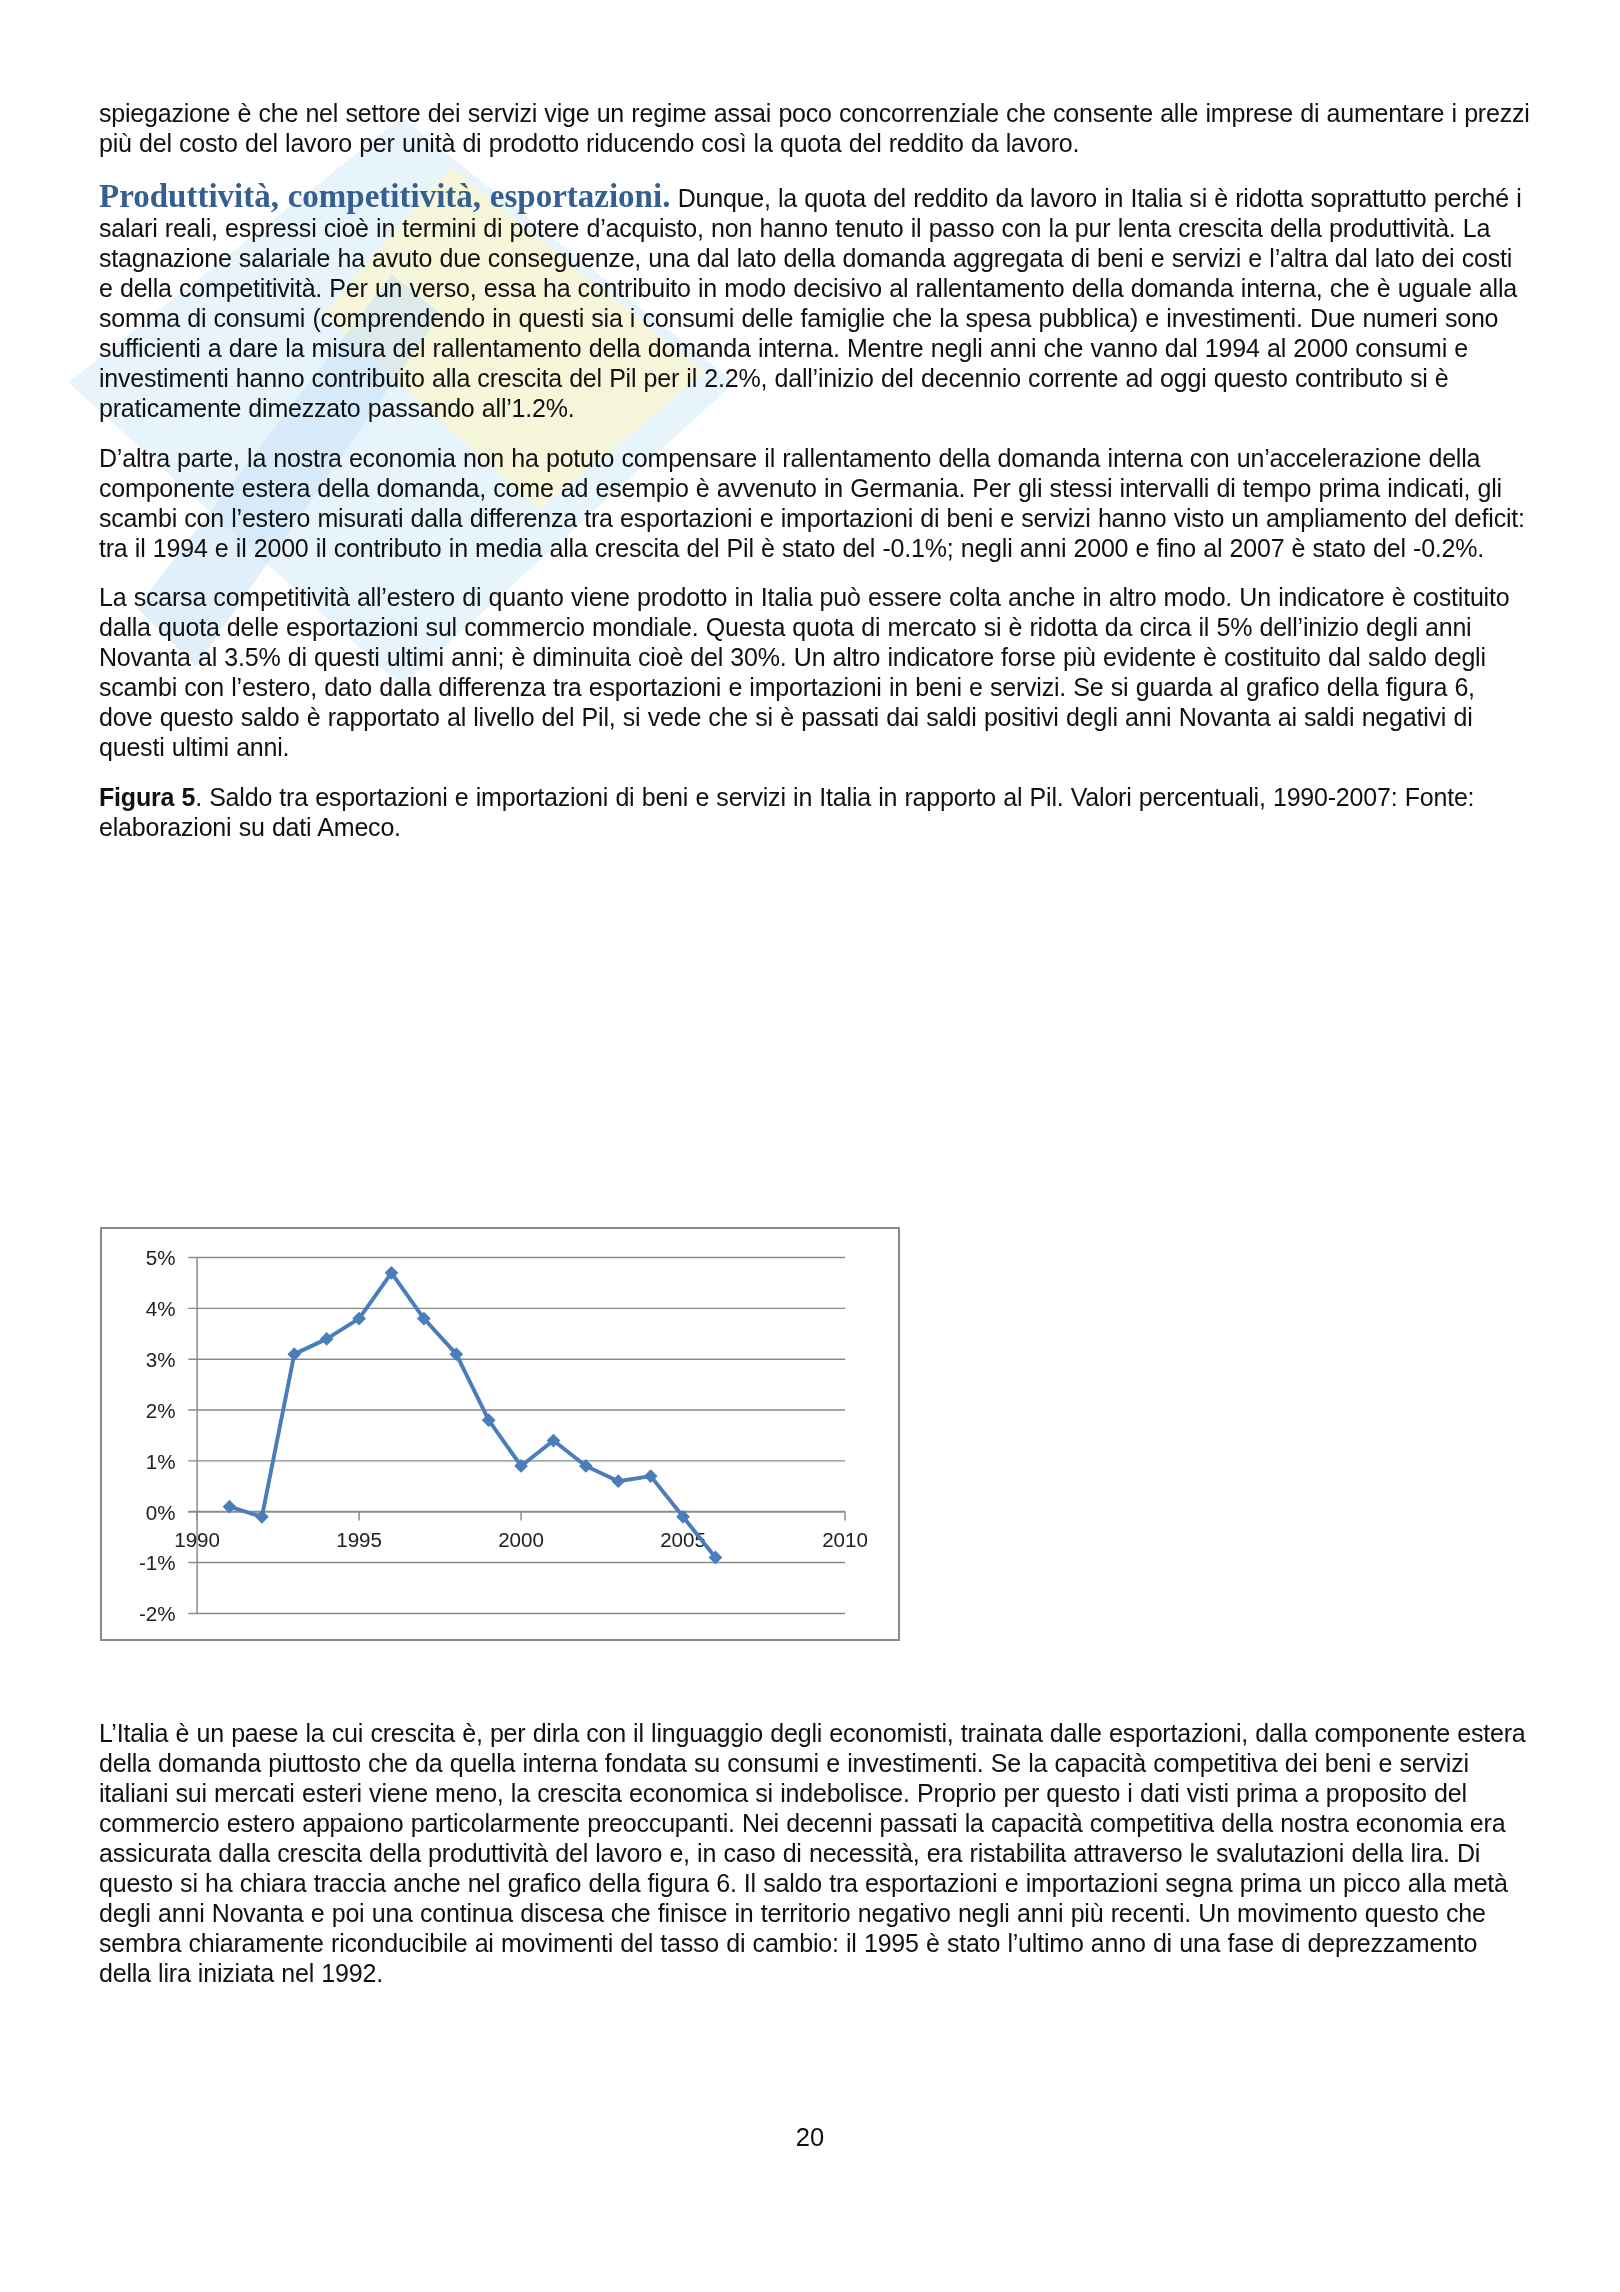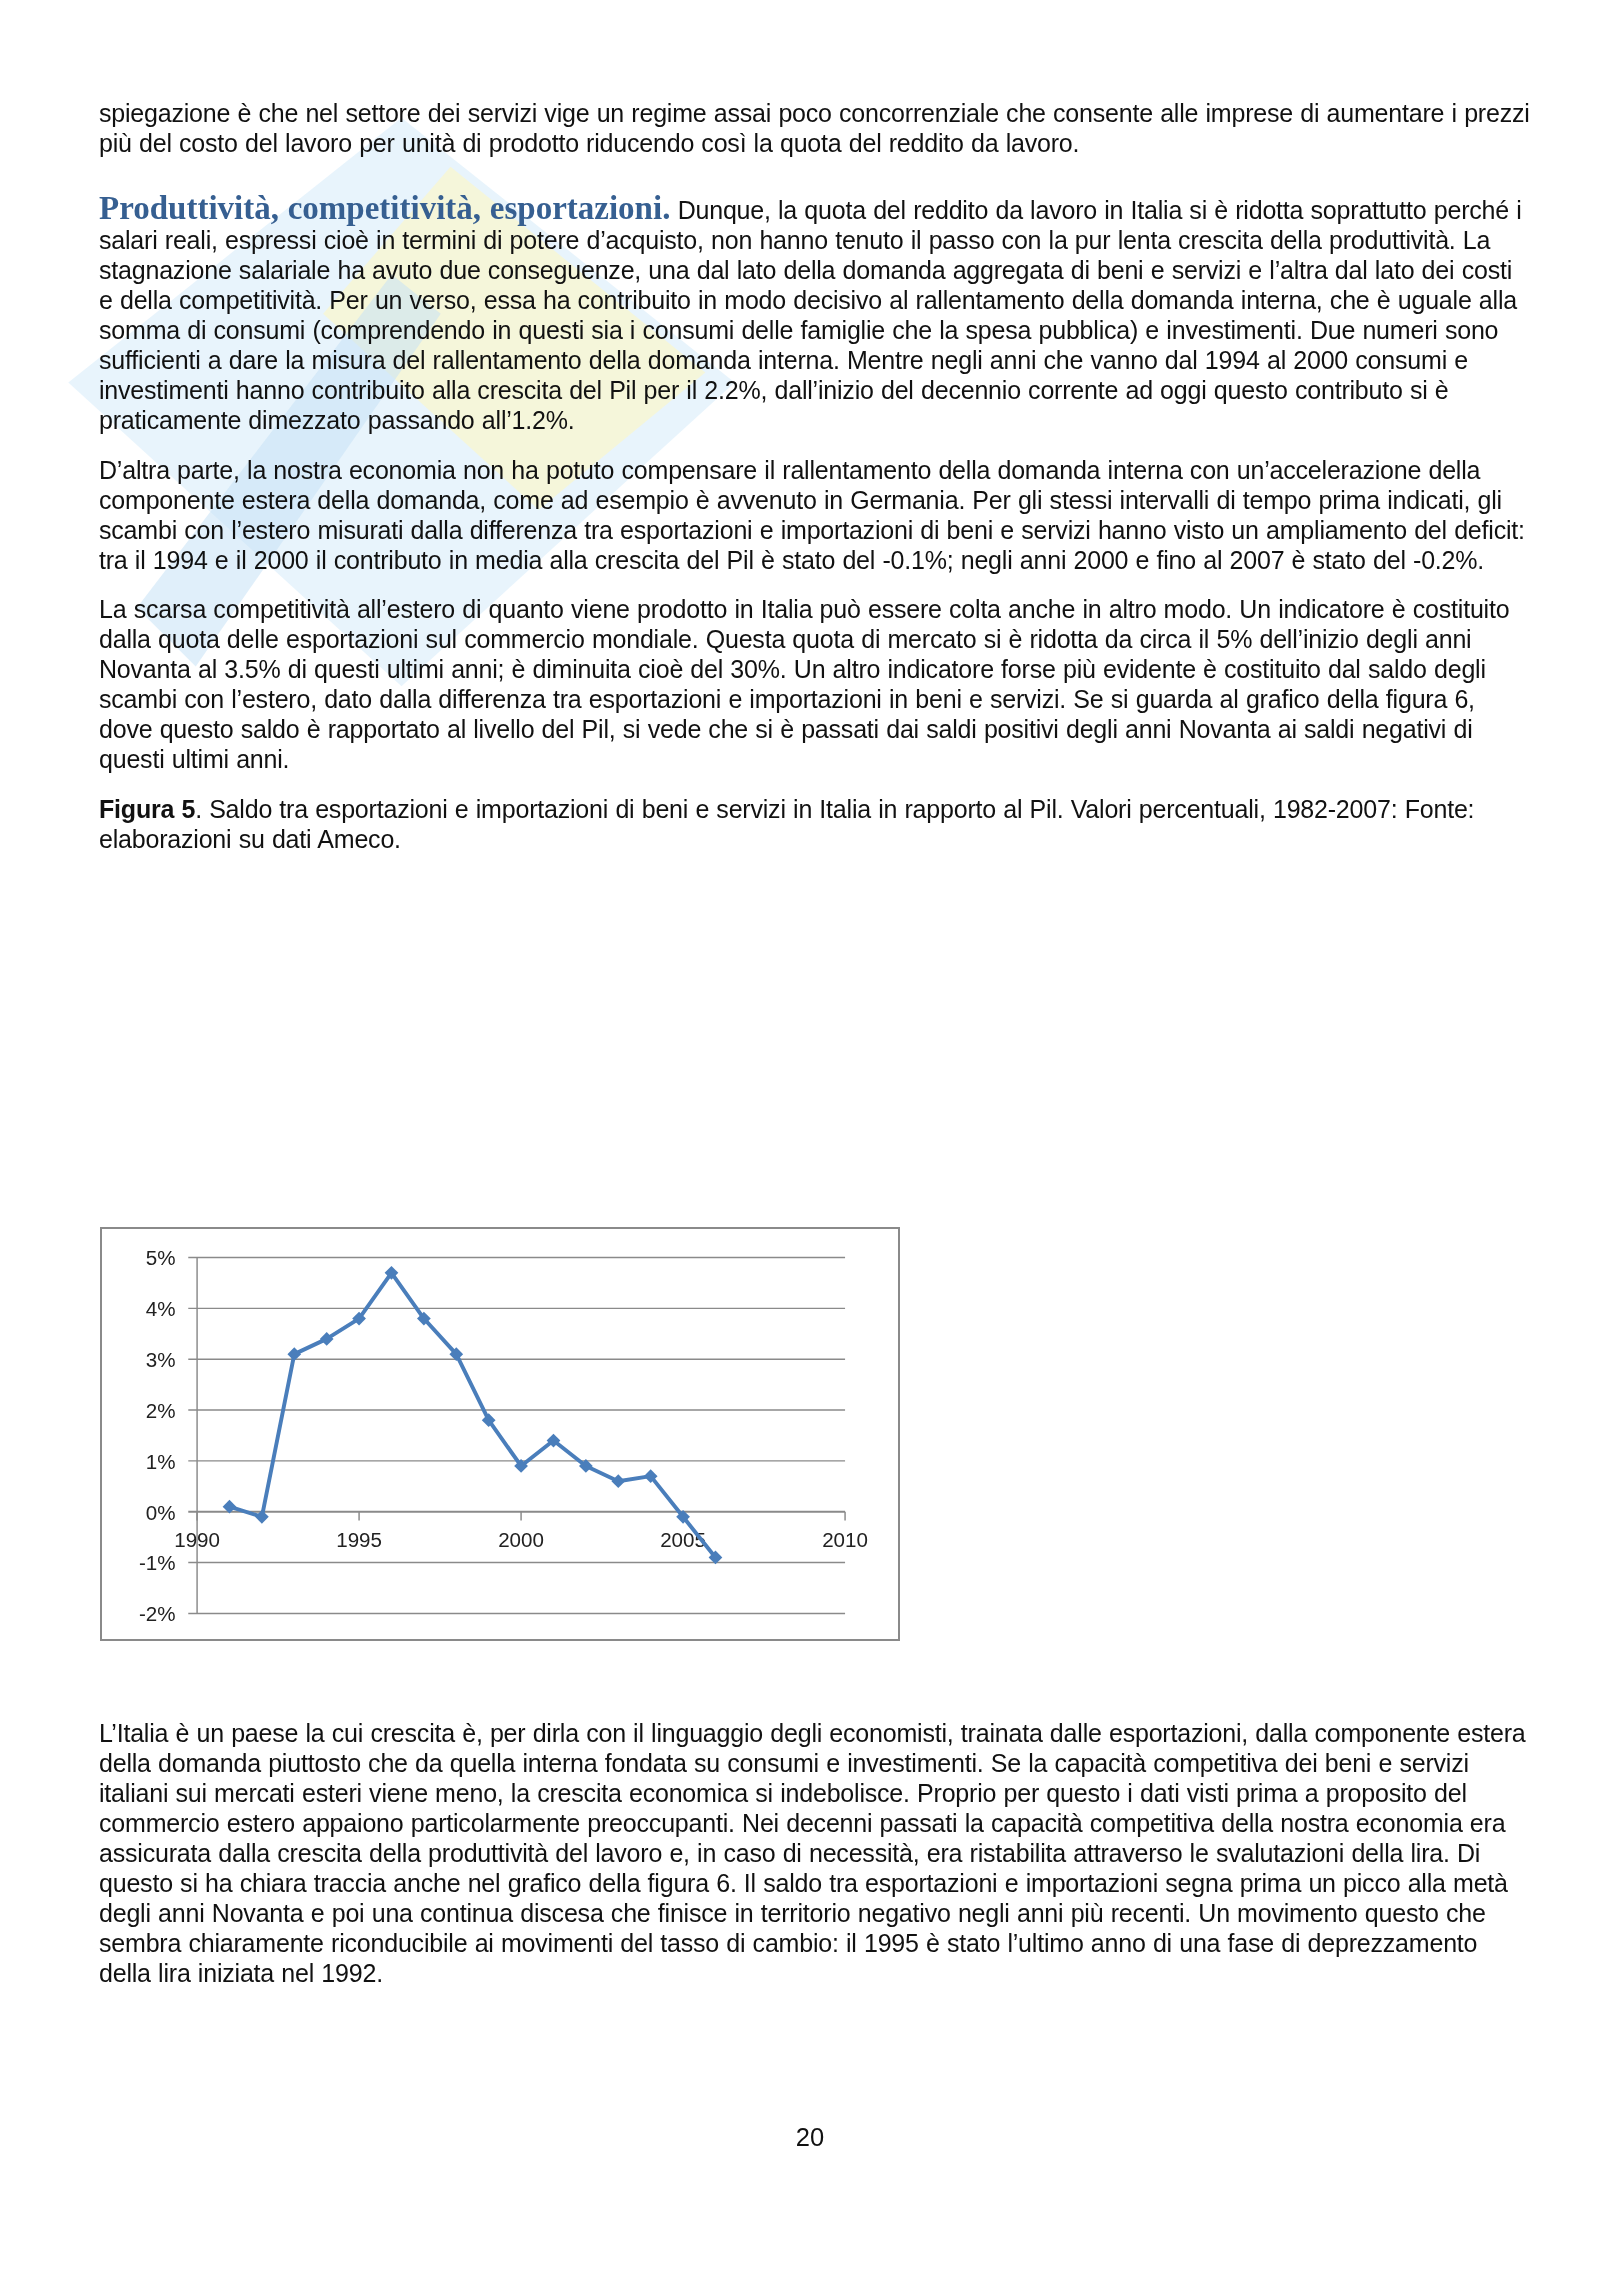--- a/index.html
+++ b/index.html
@@ -19,27 +19,27 @@
 <body>
 
 <svg class="watermark" viewBox="0 0 760 700">
   <polygon points="380,60 720,330 380,640 40,330" fill="#d6ebf9" opacity="0.55"></polygon>
   <polygon points="430,110 690,320 520,460 300,260" fill="#fbf7cc" opacity="0.7"></polygon>
   <polygon points="110,560 370,220 420,260 170,620" fill="#c7e2f6" opacity="0.55"></polygon>
 </svg>
 
 <div class="page">
   <p class="para">spiegazione è che nel settore dei servizi vige un regime assai poco concorrenziale che consente alle imprese di aumentare i prezzi più del costo del lavoro per unità di prodotto riducendo così la quota del reddito da lavoro.</p>
-  <p class="para" style="margin-top:35px">
+  <p class="para" style="margin-top:23px">
     <span class="heading">Produttività, competitività, esportazioni.</span><span> Dunque, la quota del reddito da lavoro in Italia si è ridotta soprattutto perché i salari reali, espressi cioè in termini di potere d’acquisto, non hanno tenuto il passo con la pur lenta crescita della produttività. La stagnazione salariale ha avuto due conseguenze, una dal lato della domanda aggregata di beni e servizi e l’altra dal lato dei costi e della competitività. Per un verso, essa ha contribuito in modo decisivo al rallentamento della domanda interna, che è uguale alla somma di consumi (comprendendo in questi sia i consumi delle famiglie che la spesa pubblica) e investimenti. Due numeri sono sufficienti a dare la misura del rallentamento della domanda interna. Mentre negli anni che vanno dal 1994 al 2000 consumi e investimenti hanno contribuito alla crescita del Pil per il 2.2%, dall’inizio del decennio corrente ad oggi questo contributo si è praticamente dimezzato passando all’1.2%.</span>
   </p>
   <p class="para">D’altra parte, la nostra economia non ha potuto compensare il rallentamento della domanda interna con un’accelerazione della componente estera della domanda, come ad esempio è avvenuto in Germania. Per gli stessi intervalli di tempo prima indicati, gli scambi con l’estero misurati dalla differenza tra esportazioni e importazioni di beni e servizi hanno visto un ampliamento del deficit: tra il 1994 e il 2000 il contributo in media alla crescita del Pil è stato del -0.1%; negli anni 2000 e fino al 2007 è stato del -0.2%.</p>
   <p class="para">La scarsa competitività all’estero di quanto viene prodotto in Italia può essere colta anche in altro modo. Un indicatore è costituito dalla quota delle esportazioni sul commercio mondiale. Questa quota di mercato si è ridotta da circa il 5% dell’inizio degli anni Novanta al 3.5% di questi ultimi anni; è diminuita cioè del 30%. Un altro indicatore forse più evidente è costituito dal saldo degli scambi con l’estero, dato dalla differenza tra esportazioni e importazioni in beni e servizi. Se si guarda al grafico della figura 6, dove questo saldo è rapportato al livello del Pil, si vede che si è passati dai saldi positivi degli anni Novanta ai saldi negativi di questi ultimi anni.</p>
   <p class="caption">
-    <b>Figura 5</b><span>. Saldo tra esportazioni e importazioni di beni e servizi in Italia in rapporto al Pil. Valori percentuali, 1982-2007: Fonte: elaborazioni su dati Ameco.</span>
+    <b>Figura 5</b><span>. Saldo tra esportazioni e importazioni di beni e servizi in Italia in rapporto al Pil. Valori percentuali, 1990-2007: Fonte: elaborazioni su dati Ameco.</span>
   </p>
 </div>
 
 <div class="chart-box">
   <svg id="chart" width="796" height="410" viewBox="0 0 812 418">
       <line x1="88" x2="758" y1="29" y2="29" stroke="#8a8a8a" stroke-width="1.5"></line>
       <text x="75" y="37" text-anchor="end">5%</text>
       <line x1="88" x2="758" y1="80.85714285714286" y2="80.85714285714286" stroke="#8a8a8a" stroke-width="1.5"></line>
       <text x="75" y="88.85714285714286" text-anchor="end">4%</text>
       <line x1="88" x2="758" y1="132.71428571428572" y2="132.71428571428572" stroke="#8a8a8a" stroke-width="1.5"></line>

